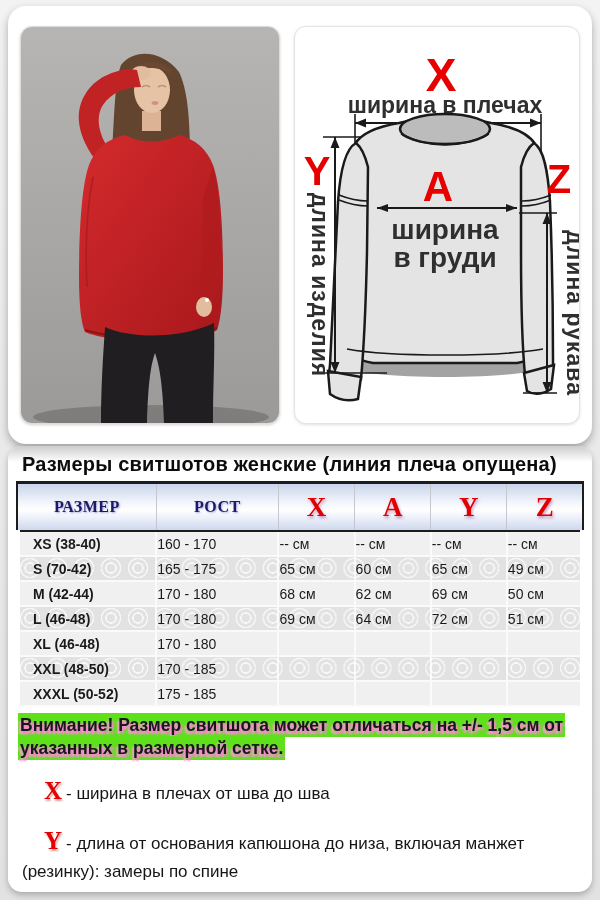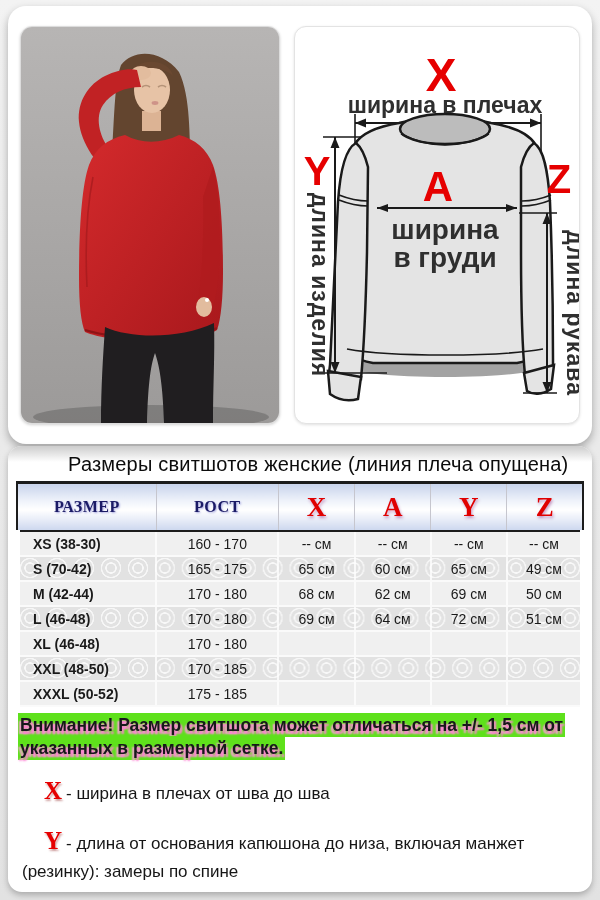--- a/index.html
+++ b/index.html
@@ -31,22 +31,22 @@
     position:absolute;left:8px;top:446px;width:584px;height:446px;
     background:#fff;border-radius:14px;box-shadow:0 3px 6px rgba(0,0,0,.25);
     box-sizing:border-box;overflow:hidden;
   }
   .bottom-card::before{
     content:"";position:absolute;left:0;top:0;right:0;height:16px;
     background:linear-gradient(180deg,rgba(0,0,0,.20),rgba(0,0,0,0));
     border-radius:14px 14px 0 0;pointer-events:none;
   }
   .section-title{
-    position:relative;font-size:20px;font-weight:400;color:#0c0c0c;
-    padding:7px 6px 5px 14px;letter-spacing:.2px;margin-left:46px;
+    position:relative;font-size:20px;font-weight:700;color:#0c0c0c;
+    padding:7px 6px 5px 14px;letter-spacing:.2px;
   }
   
   .size-table{
     margin:0 6px;width:572px;table-layout:fixed;border-collapse:collapse;
     border:2px solid #1c1c1c;border-top-width:3px;
   }
   .size-table th{
     height:44px;
     background:linear-gradient(180deg,#c9d4ec 0%,#eef2fa 35%,#ffffff 55%,#e6ebf7 78%,#ccd7ee 100%);
     border-right:1px solid #c6c6ce;border-bottom:2px solid #1c1c1c;
@@ -55,21 +55,21 @@
   .size-table th:last-child{border-right:none;}
   .th-text{
     font-size:16px;font-weight:700;color:#1b1b66;letter-spacing:.5px;
     text-shadow:1px 1px 2px rgba(70,70,190,.45);
   }
   .th-letter{
     font-size:27px;font-weight:700;color:#e00000;
     text-shadow:1px 2px 3px rgba(140,30,120,.45);
   }
   .size-table td{
-    height:25px;padding:0;font-size:14px;color:#1a1a1a;text-align:center;
+    height:25px;padding:0;font-size:14px;color:#1a1a1a;
     border-bottom:2px solid #fafafa;border-right:2px solid rgba(255,255,255,.75);
     box-sizing:border-box;
   }
   .size-table td.size-cell{font-weight:700;text-align:left;padding-left:13px;border-left:6px solid #fff;}
   .size-table td:last-child{border-right:6px solid #fff;}
   .size-table tbody tr:nth-child(odd){background:#f0f0f0;}
   .size-table tbody tr:nth-child(even){
     background-color:#e2e2e2;
     background-image:
       radial-gradient(circle at 13px 12px,rgba(0,0,0,0) 4px,rgba(252,252,252,.85) 4.5px,rgba(252,252,252,.85) 5.5px,rgba(0,0,0,0) 6px,rgba(0,0,0,0) 8.5px,rgba(252,252,252,.8) 9px,rgba(252,252,252,.8) 10px,rgba(0,0,0,0) 10.5px);
@@ -216,21 +216,21 @@
         <th><span class="th-text">РАЗМЕР</span></th>
         <th><span class="th-text">РОСТ</span></th>
         <th><span class="th-letter">X</span></th>
         <th><span class="th-letter">A</span></th>
         <th><span class="th-letter">Y</span></th>
         <th><span class="th-letter">Z</span></th>
       </tr>
     </thead>
     <tbody>
       <tr>
-        <td class="size-cell">XS (38-30)</td>
+        <td class="size-cell">XS (38-40)</td>
         <td>160 - 170</td>
         <td>-- см</td>
         <td>-- см</td>
         <td>-- см</td>
         <td>-- см</td>
       </tr>
       <tr>
         <td class="size-cell">S (70-42)</td>
         <td>165 - 175</td>
         <td>65 см</td>

